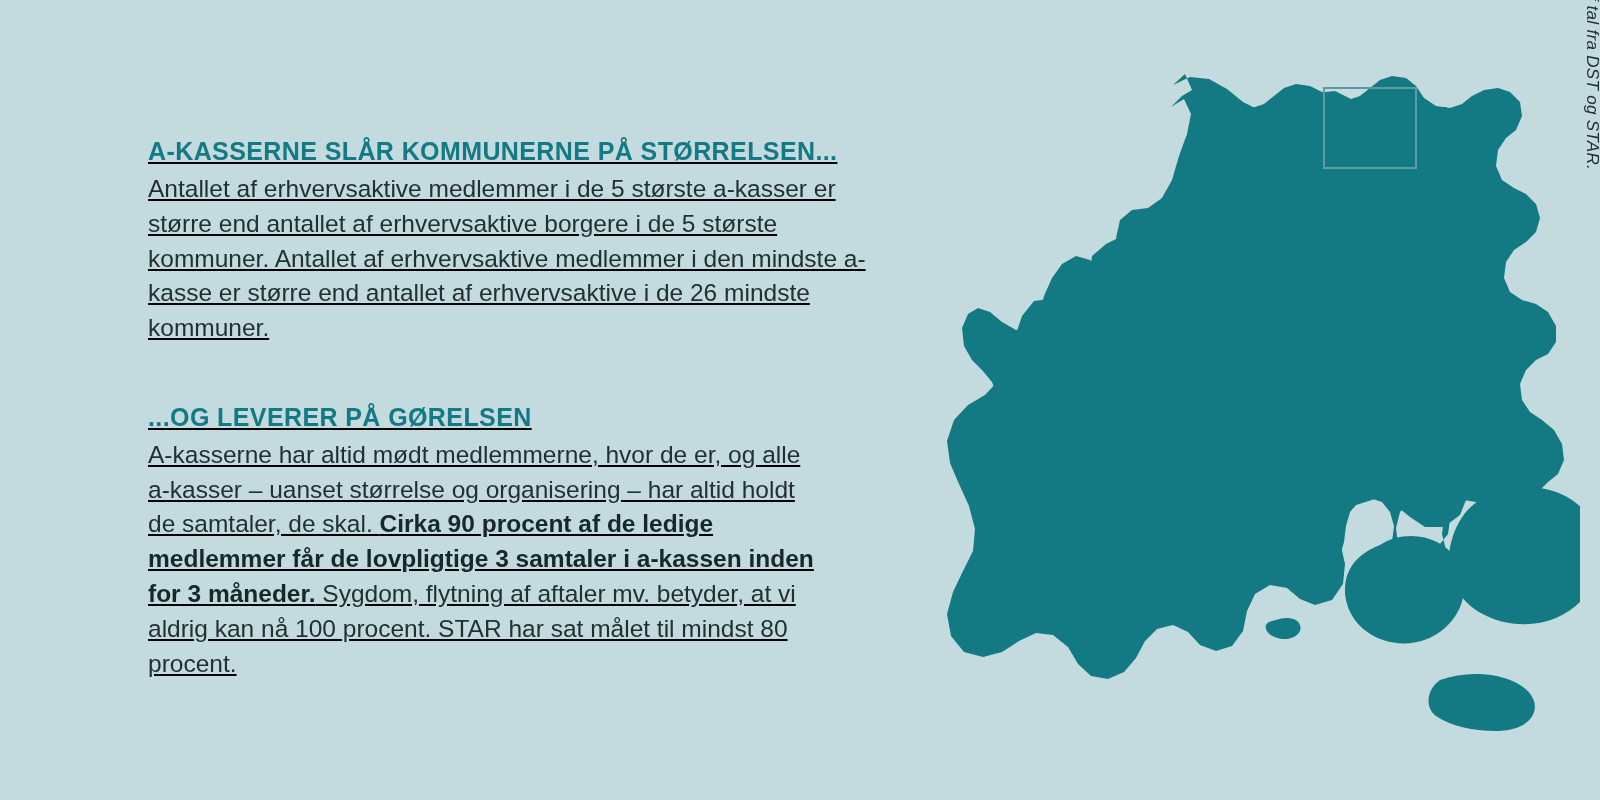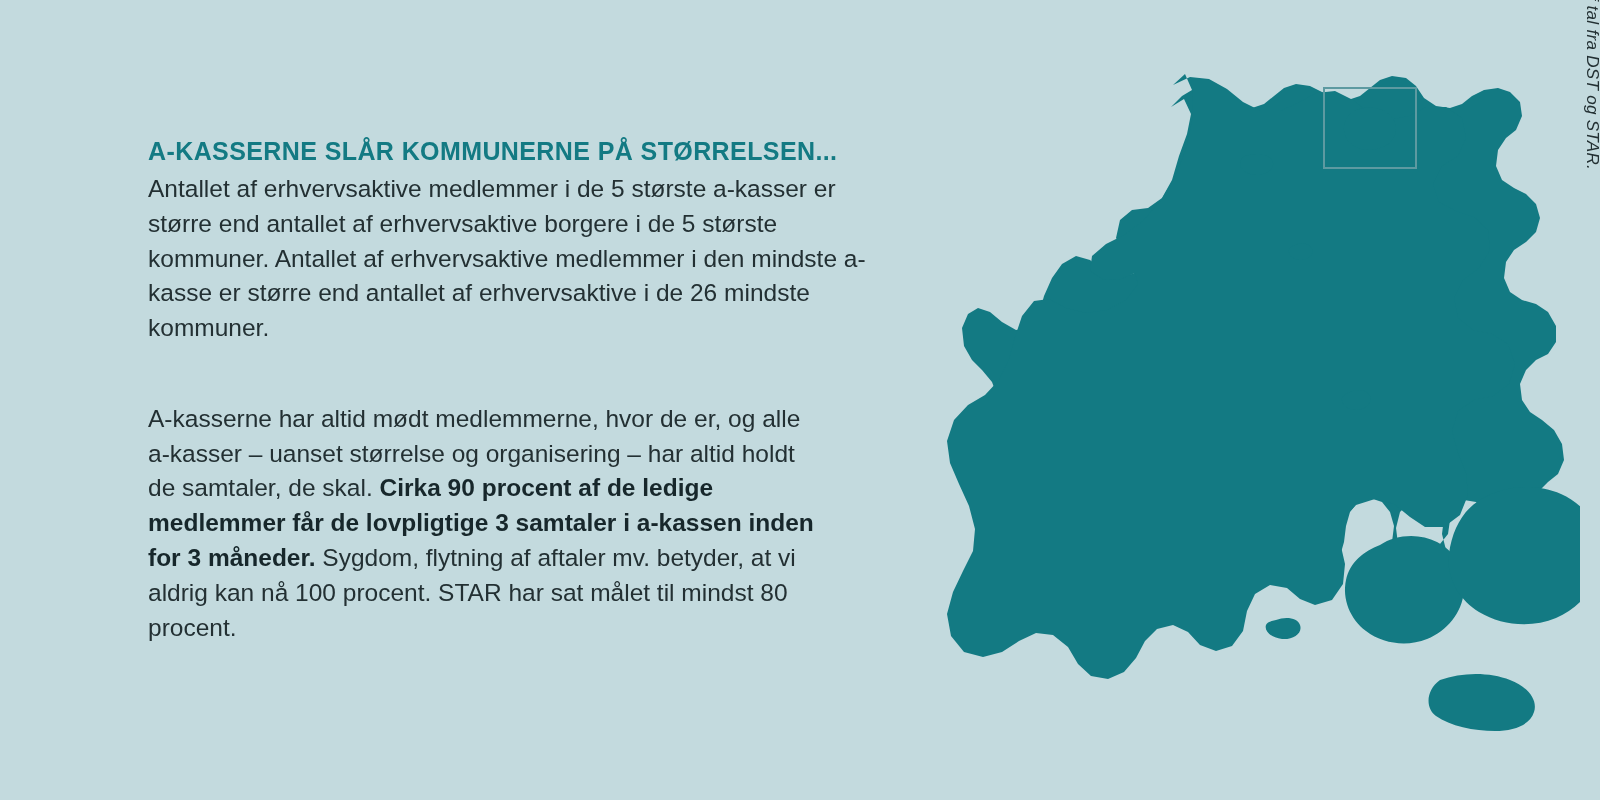--- a/index.html
+++ b/index.html
@@ -21,21 +21,21 @@
   }
 
   
   .text-col {
     position: absolute;
     left: 148px;
     top: 136px;
     width: 760px;
   }
 
-  .block { margin-bottom: 0; }
+  .block { margin-bottom: 0; text-decoration: underline; }
 
   .headline {
     color: #137a83;
     font-weight: bold;
     font-size: 25px;
     letter-spacing: 0.4px;
     line-height: 1.2;
     margin: 0 0 6px 0;
     text-transform: uppercase;
   }
@@ -99,20 +99,21 @@
 <div class="canvas">
 
   <div class="text-col">
 
     <div class="block">
       <h2 class="headline">A-KASSERNE SLÅR KOMMUNERNE PÅ STØRRELSEN...</h2>
       <p class="body-text">Antallet af erhvervsaktive medlemmer i de 5 største a-kasser er større end antallet af erhvervsaktive borgere i de 5 største kommuner. Antallet af erhvervsaktive medlemmer i den mindste a-kasse er større end antallet af erhvervsaktive i de 26 mindste kommuner.</p>
     </div>
 
     <div class="block block-2">
+      <h2 class="headline">...OG LEVERER PÅ GØRELSEN</h2>
       <p class="body-text"><span>A-kasserne har altid mødt medlemmerne, hvor de er, og alle a-kasser – uanset størrelse og organisering – har altid holdt de samtaler, de skal. </span><b>Cirka 90 procent af de ledige medlemmer får de lovpligtige 3 samtaler i a-kassen inden for 3 måneder.</b><span> Sygdom, flytning af aftaler mv. betyder, at vi aldrig kan nå 100 procent. STAR har sat målet til mindst 80 procent.</span></p>
     </div>
 
   </div>
 
   <div class="source">Kilde: DAK på baggrund af tal fra DST og STAR.</div>
 
   <div class="map-wrap">
     <svg viewBox="0 0 700 680" xmlns="http://www.w3.org/2000/svg">
 

